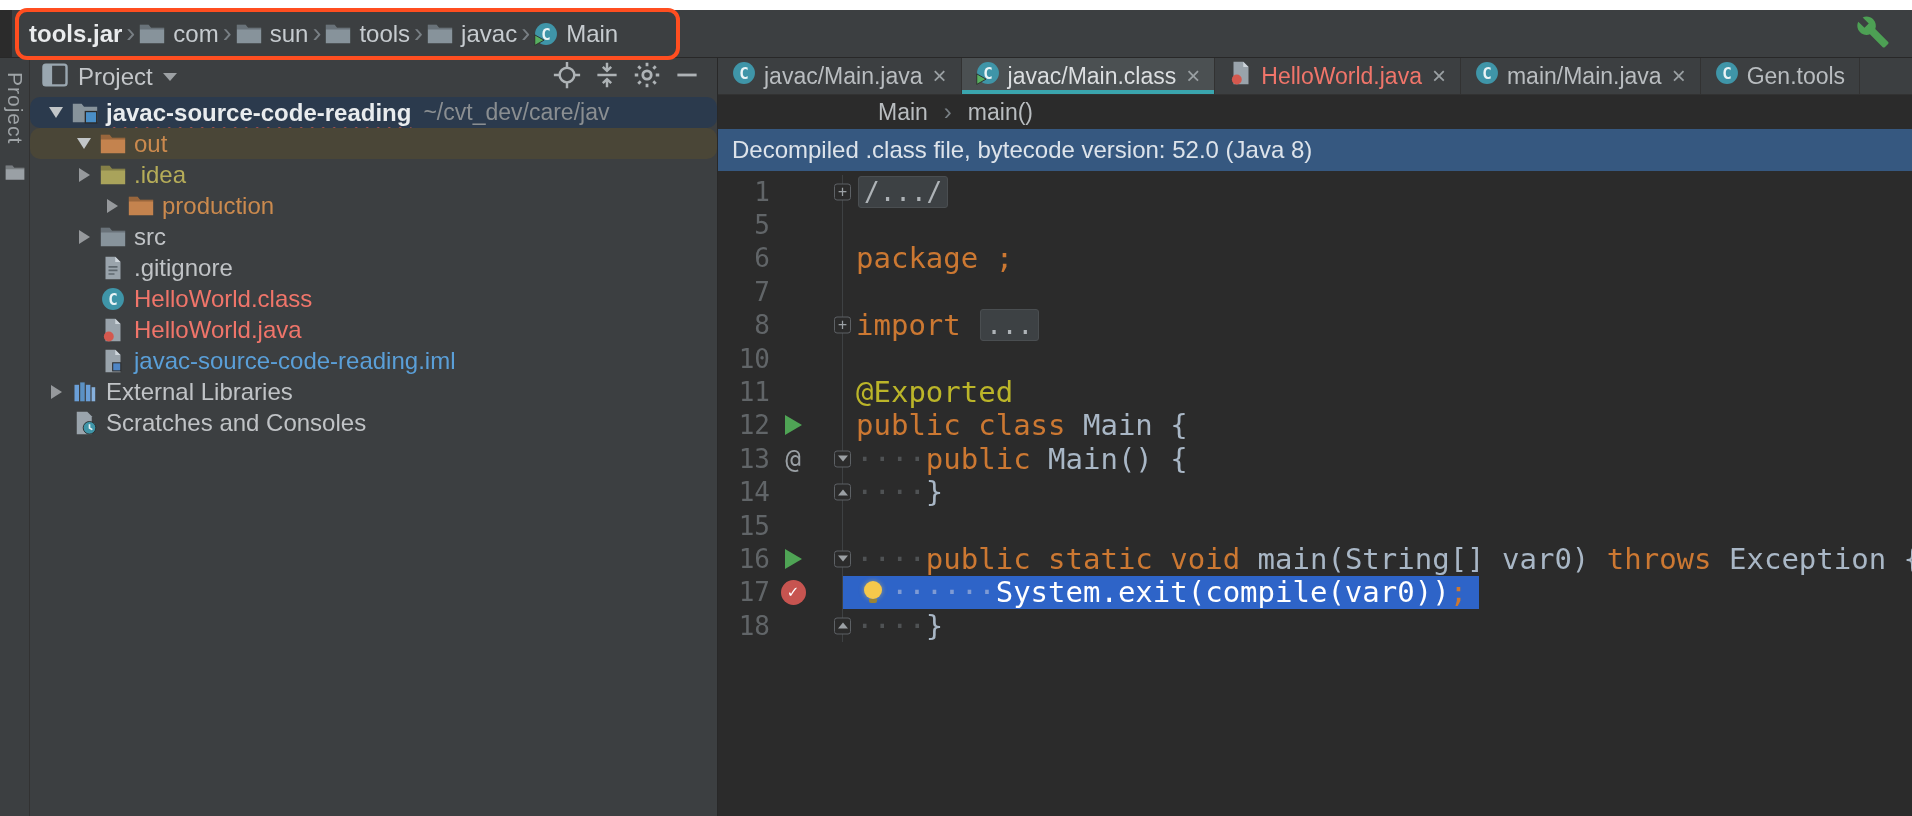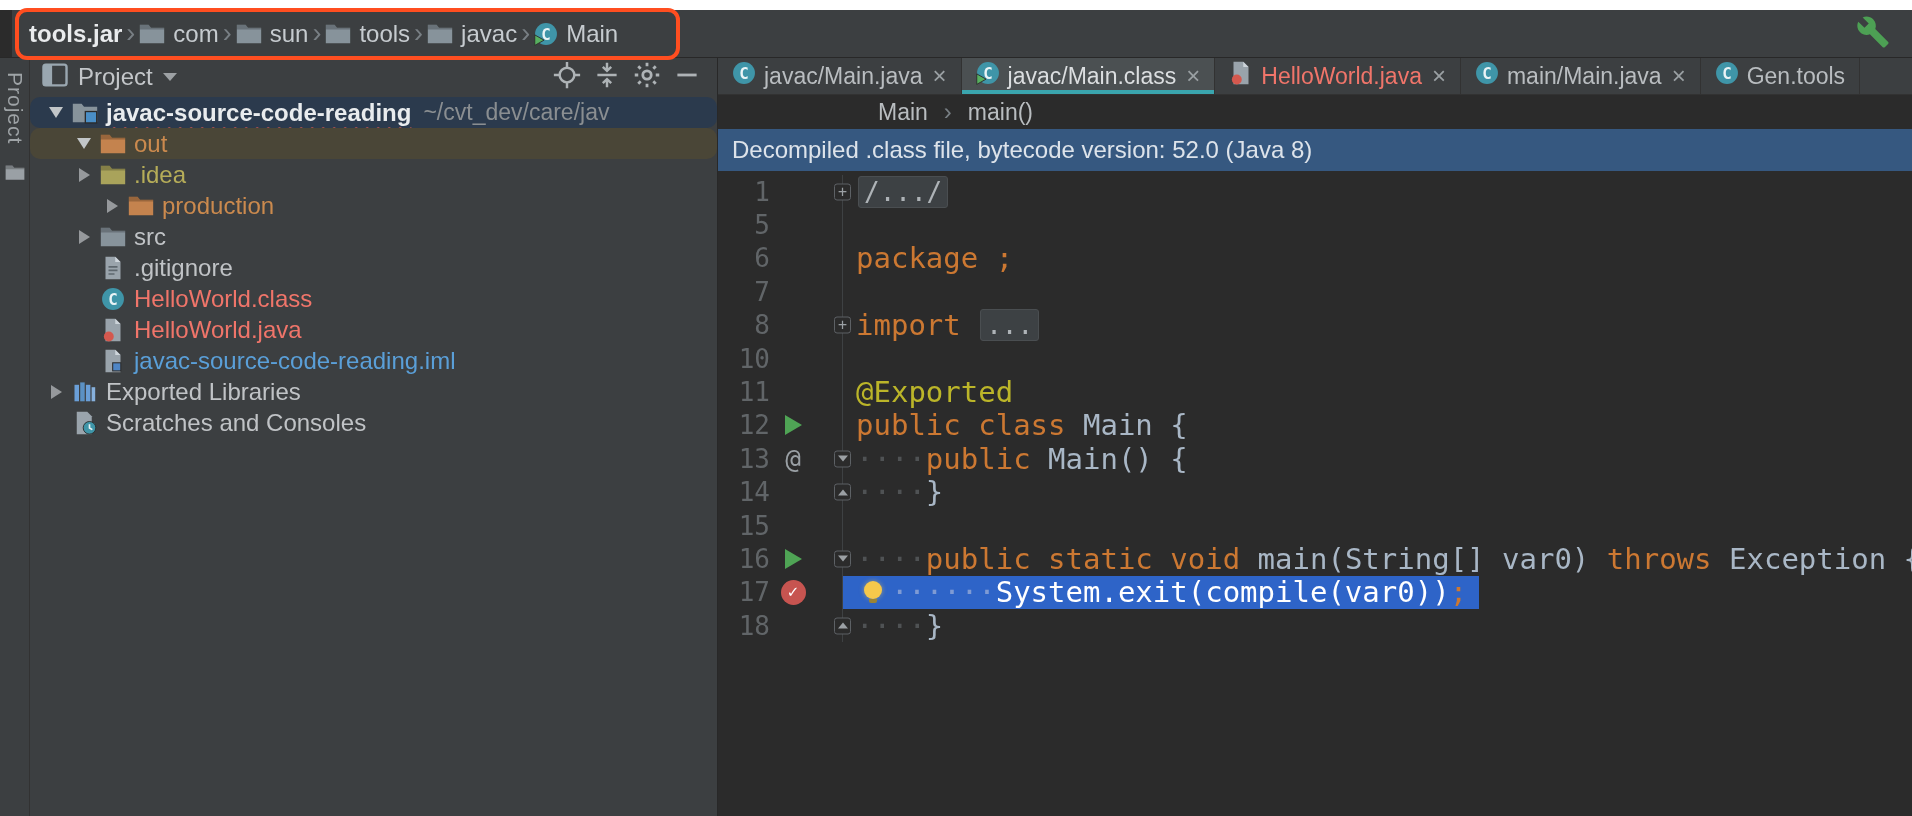--- a/index.html
+++ b/index.html
@@ -327,21 +327,21 @@
             <span class="tri-r"></span>
           </span>
           <span class="tree-ico">
             <svg width="24" height="24" viewBox="0 0 16 16">
               <rect x="1" y="3.2" width="3" height="11" fill="#6a9fd8"></rect>
               <rect x="4.8" y="1.6" width="3" height="12.6" fill="#5b91c4"></rect>
               <rect x="8.6" y="3.2" width="3" height="11" fill="#6a9fd8"></rect>
               <rect x="12.4" y="4.8" width="2.4" height="9.4" fill="#87b1dd"></rect>
             </svg>
           </span>
-          <span class="lbl c-plain">Exported Libraries</span>
+          <span class="lbl c-plain">External Libraries</span>
         </div>
         <div class="tree-row">
           <span class="ind-sp" style="width:0px"></span>
           <span class="arrow-cell"></span>
           <span class="tree-ico">
             <svg width="24" height="24" viewBox="0 0 16 16">
               <path d="M2.5.5h7l3 3v12h-10z" fill="#9aa4ac"></path>
               <circle cx="11" cy="11.2" r="4.2" fill="#3f95a8" stroke="#2b2b2b" stroke-width=".6"></circle>
               <path d="M11 8.8v2.5l1.9 1.1" stroke="#eaf4f6" stroke-width="1.1" fill="none"></path>
             </svg>

